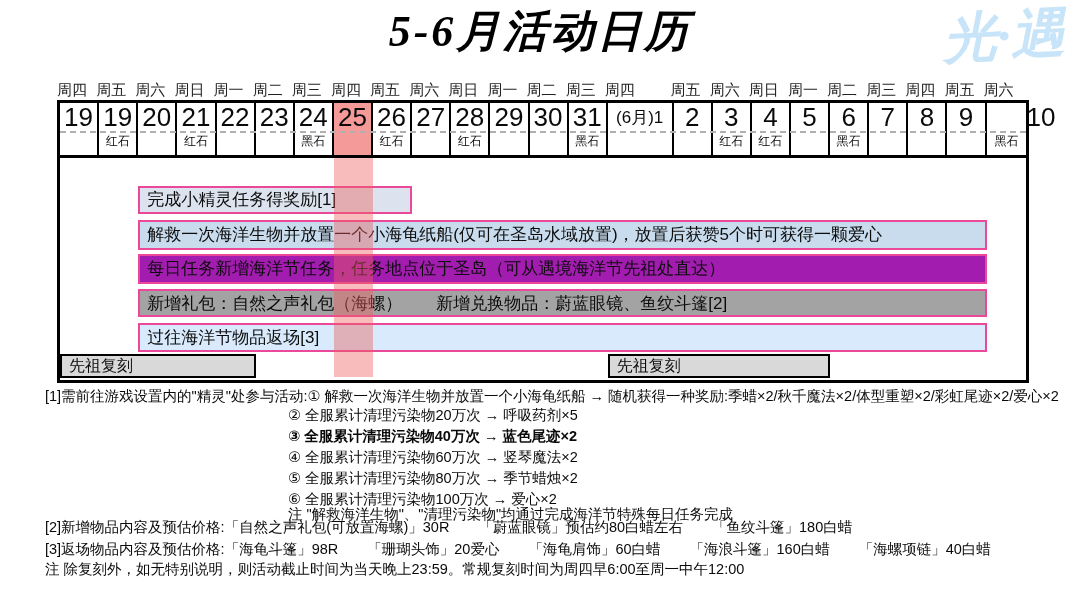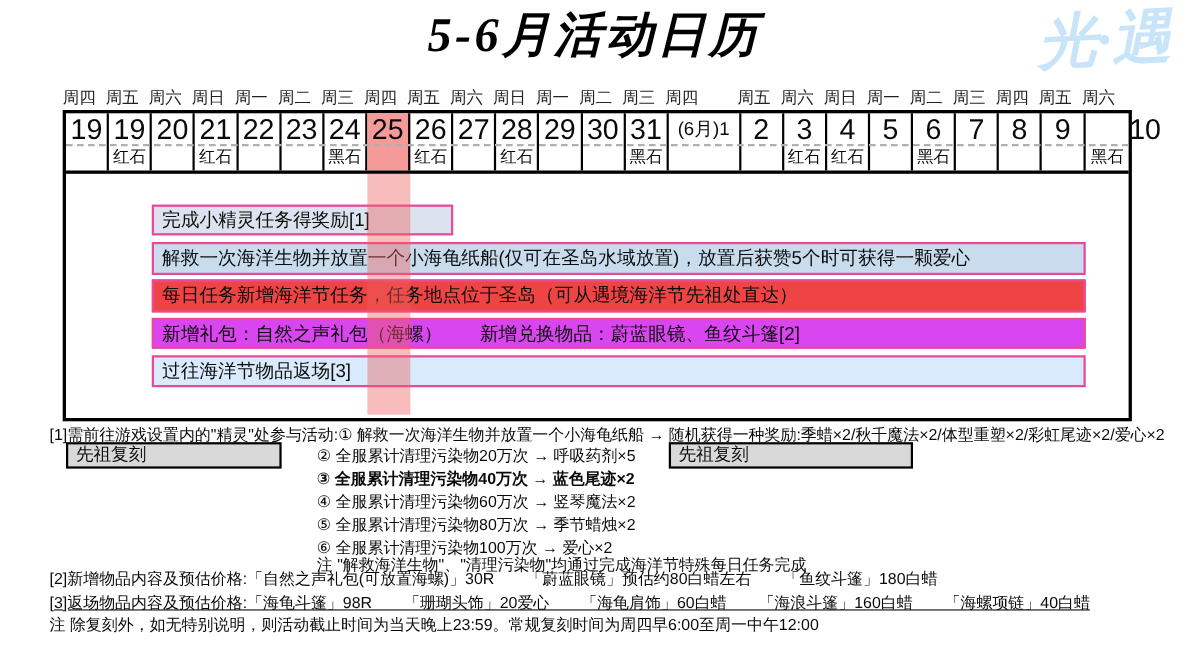--- a/index.html
+++ b/index.html
@@ -15,27 +15,27 @@
         font-size:54px;color:#c7e4f8;transform:rotate(-3deg);}
   .weekday-row{position:absolute;left:57px;top:81px;width:966px;height:17px;}
   .wd{position:absolute;top:0;height:17px;line-height:17px;
       font-size:15px;color:#222;white-space:nowrap;}
   .cal-table{position:absolute;left:57px;top:100px;width:966px;height:277px;
              border:3px solid #000;background:#fff;}
   .day-cell{position:absolute;top:0;height:52px;border-right:2px solid #000;box-sizing:border-box;z-index:1;}
   .day-cell.last{border-right:none;padding-left:40px;}
   .num{height:28px;line-height:29px;text-align:center;font-size:26px;color:#0a0a0a;}
   .num.small{font-size:17px;}
-  .stone{position:absolute;top:30px;left:0;width:100%;text-align:center;font-size:15px;color:#0a0a0a;}
+  .stone{position:absolute;top:30px;left:0;width:100%;text-align:center;font-size:12px;color:#0a0a0a;}
   .dash-line{position:absolute;left:0;right:0;top:28px;border-top:2px dashed #b0b0b0;z-index:4;}
   .date-sep{position:absolute;left:0;right:0;top:52px;height:3px;background:#000;z-index:3;}
   .bar{position:absolute;box-sizing:border-box;border:2px solid #ec4899;
        padding-left:7px;white-space:nowrap;overflow:hidden;
        font-size:17px;color:#0c0c0c;z-index:2;}
-  .bar.ancestor{border-color:#000;font-size:16px;margin-top:48px;}
+  .bar.ancestor{border-color:#000;font-size:16px;}
   .stripe{position:absolute;z-index:6;pointer-events:none;}
   .notes{position:absolute;left:0;top:0;width:1080px;height:591px;}
   .note-line{position:absolute;font-size:14.5px;color:#0a0a0a;white-space:nowrap;line-height:17px;}
 </style>
 </head>
 <body>
 
 <div class="page">
   <div class="title">5-6月活动日历</div>
   <div class="logo">光·遇</div>
@@ -161,33 +161,33 @@
       <div class="day-cell" style="left: 887.425px; width: 39.125px;">
         <div class="num">9</div>
         <div class="stone"></div>
       </div>
       <div class="day-cell last" style="left: 926.55px; width: 39.125px;">
         <div class="num">10</div>
         <div class="stone">黑石</div>
       </div>
       <div class="bar" style="left: 78.25px; width: 273.875px; top: 83px; height: 28px; line-height: 24px; background: rgb(221, 227, 238);">完成小精灵任务得奖励[1]</div>
       <div class="bar" style="left: 78.25px; width: 848.3px; top: 117px; height: 30px; line-height: 26px; background: rgb(201, 220, 238);">解救一次海洋生物并放置一个小海龟纸船(仅可在圣岛水域放置)，放置后获赞5个时可获得一颗爱心</div>
-      <div class="bar" style="left: 78.25px; width: 848.3px; top: 151px; height: 30px; line-height: 26px; background: #ef4444;">每日任务新增海洋节任务，任务地点位于圣岛（可从遇境海洋节先祖处直达）</div>
-      <div class="bar" style="left: 78.25px; width: 848.3px; top: 186px; height: 28px; line-height: 26px; background: #d946ef;">新增礼包：自然之声礼包（海螺）　　新增兑换物品：蔚蓝眼镜、鱼纹斗篷[2]</div>
+      <div class="bar" style="left: 78.25px; width: 848.3px; top: 151px; height: 30px; line-height: 26px; background: #a21caf;">每日任务新增海洋节任务，任务地点位于圣岛（可从遇境海洋节先祖处直达）</div>
+      <div class="bar" style="left: 78.25px; width: 848.3px; top: 186px; height: 28px; line-height: 26px; background: #a3a3a3;">新增礼包：自然之声礼包（海螺）　　新增兑换物品：蔚蓝眼镜、鱼纹斗篷[2]</div>
       <div class="bar" style="left: 78.25px; width: 848.3px; top: 220px; height: 29px; line-height: 25px; background: rgb(216, 234, 251);">过往海洋节物品返场[3]</div>
       <div class="bar ancestor" style="left: 0px; width: 195.625px; top: 251px; height: 24px; line-height: 20px; background: rgb(217, 217, 217);">先祖复刻</div>
       <div class="bar ancestor" style="left: 547.75px; width: 222.3px; top: 251px; height: 24px; line-height: 20px; background: rgb(217, 217, 217);">先祖复刻</div>
       <div class="stripe" style="left: 273.875px; width: 39.125px; top: 55px; height: 219px; background: rgba(236, 95, 93, 0.42);"></div>
     </div>
 
   <div class="notes" id="notes">
       <div class="note-line" style="top: 388px; left: 45px;">[1]需前往游戏设置内的"精灵"处参与活动:① 解救一次海洋生物并放置一个小海龟纸船 → 随机获得一种奖励:季蜡×2/秋千魔法×2/体型重塑×2/彩虹尾迹×2/爱心×2</div>
       <div class="note-line" style="top: 407px; left: 288px;">② 全服累计清理污染物20万次 → 呼吸药剂×5</div>
       <div class="note-line" style="top: 428px; left: 288px; font-weight: bold;">③ 全服累计清理污染物40万次 → 蓝色尾迹×2</div>
       <div class="note-line" style="top: 449px; left: 288px;">④ 全服累计清理污染物60万次 → 竖琴魔法×2</div>
       <div class="note-line" style="top: 470px; left: 288px;">⑤ 全服累计清理污染物80万次 → 季节蜡烛×2</div>
       <div class="note-line" style="top: 491px; left: 288px;">⑥ 全服累计清理污染物100万次 → 爱心×2</div>
       <div class="note-line" style="top: 506px; left: 288px;">注 "解救海洋生物"、"清理污染物"均通过完成海洋节特殊每日任务完成</div>
       <div class="note-line" style="top: 519px; left: 45px;">[2]新增物品内容及预估价格:「自然之声礼包(可放置海螺)」30R　　「蔚蓝眼镜」预估约80白蜡左右　　「鱼纹斗篷」180白蜡</div>
-      <div class="note-line" style="top: 541px; left: 45px; text-decoration: underline;">[3]返场物品内容及预估价格:「海龟斗篷」98R　　「珊瑚头饰」20爱心　　「海龟肩饰」60白蜡　　「海浪斗篷」160白蜡　　「海螺项链」40白蜡</div>
+      <div class="note-line" style="top: 541px; left: 45px;">[3]返场物品内容及预估价格:「海龟斗篷」98R　　「珊瑚头饰」20爱心　　「海龟肩饰」60白蜡　　「海浪斗篷」160白蜡　　「海螺项链」40白蜡</div>
       <div class="note-line" style="top: 561px; left: 45px;">注 除复刻外，如无特别说明，则活动截止时间为当天晚上23:59。常规复刻时间为周四早6:00至周一中午12:00</div>
     </div>
 </div>
 
 </body></html>

